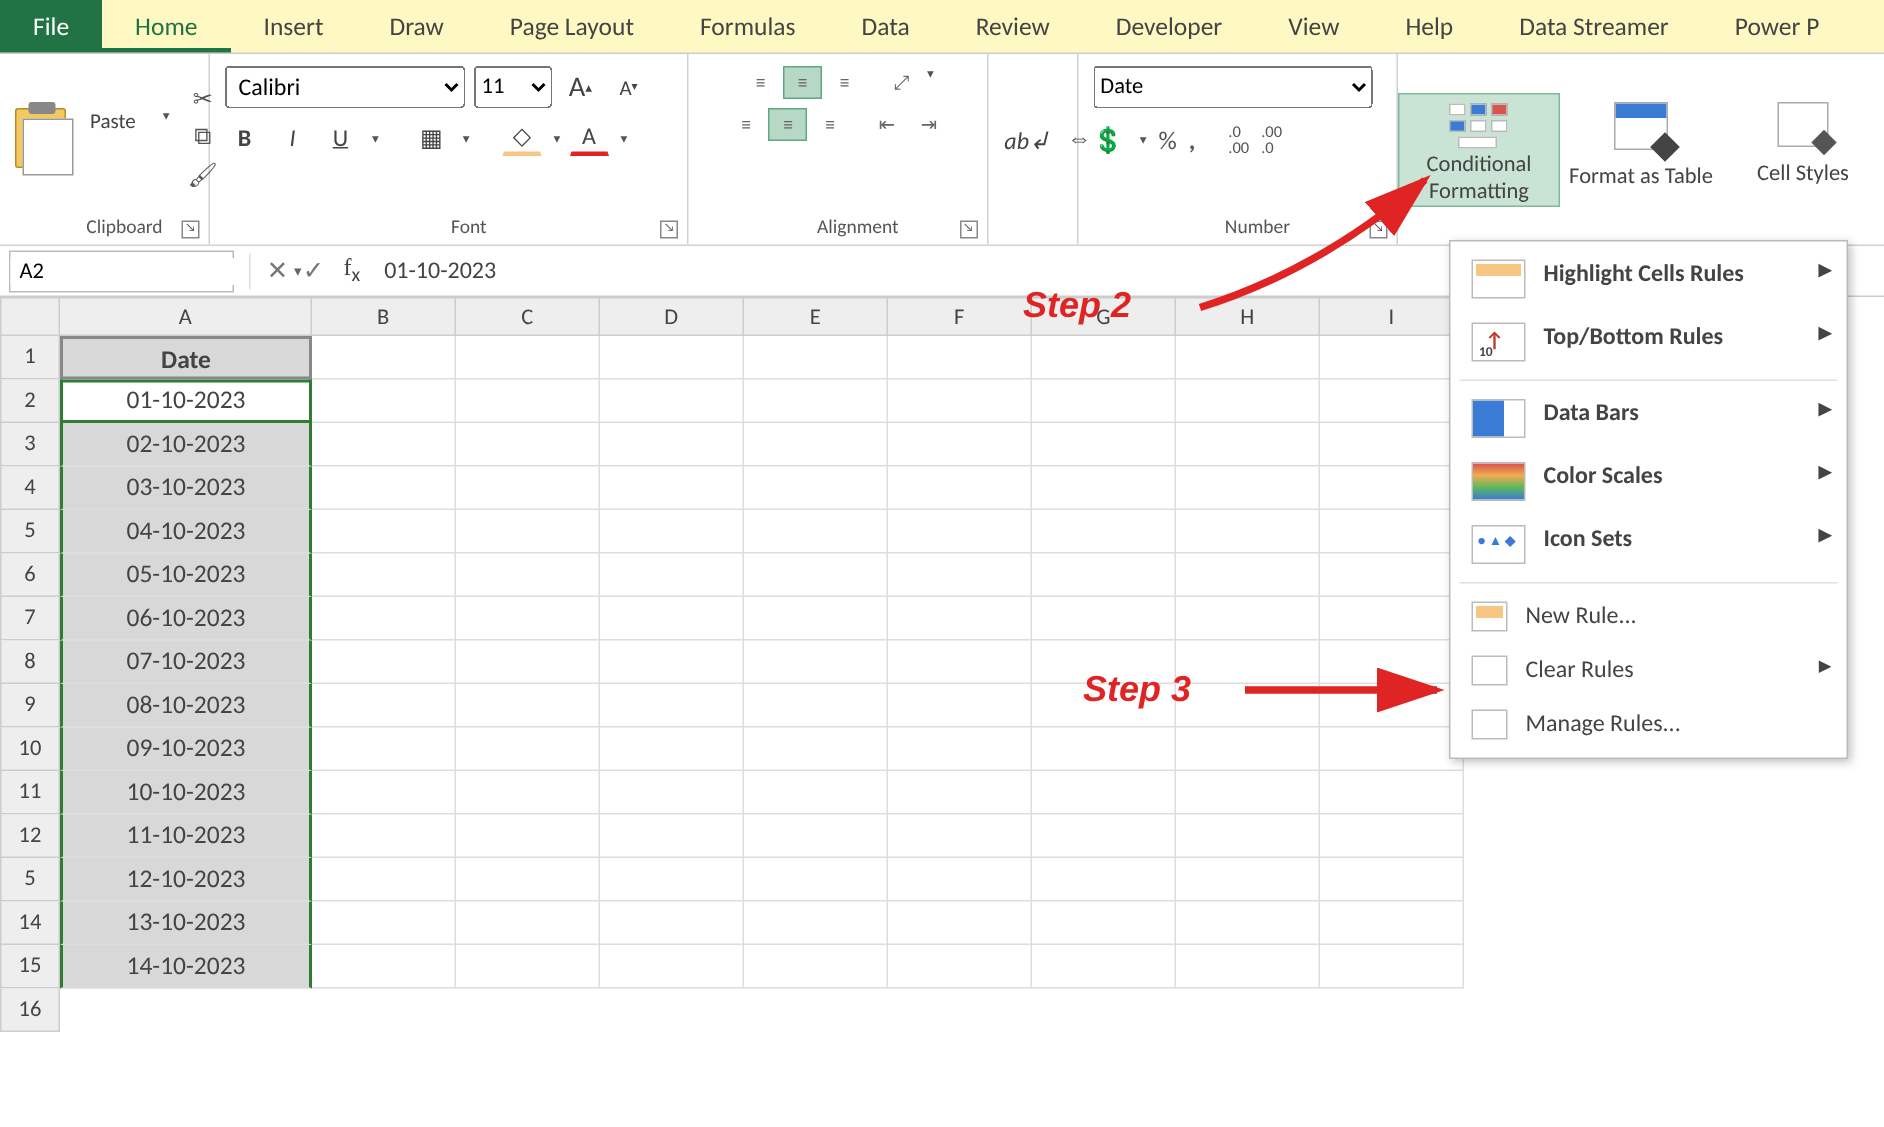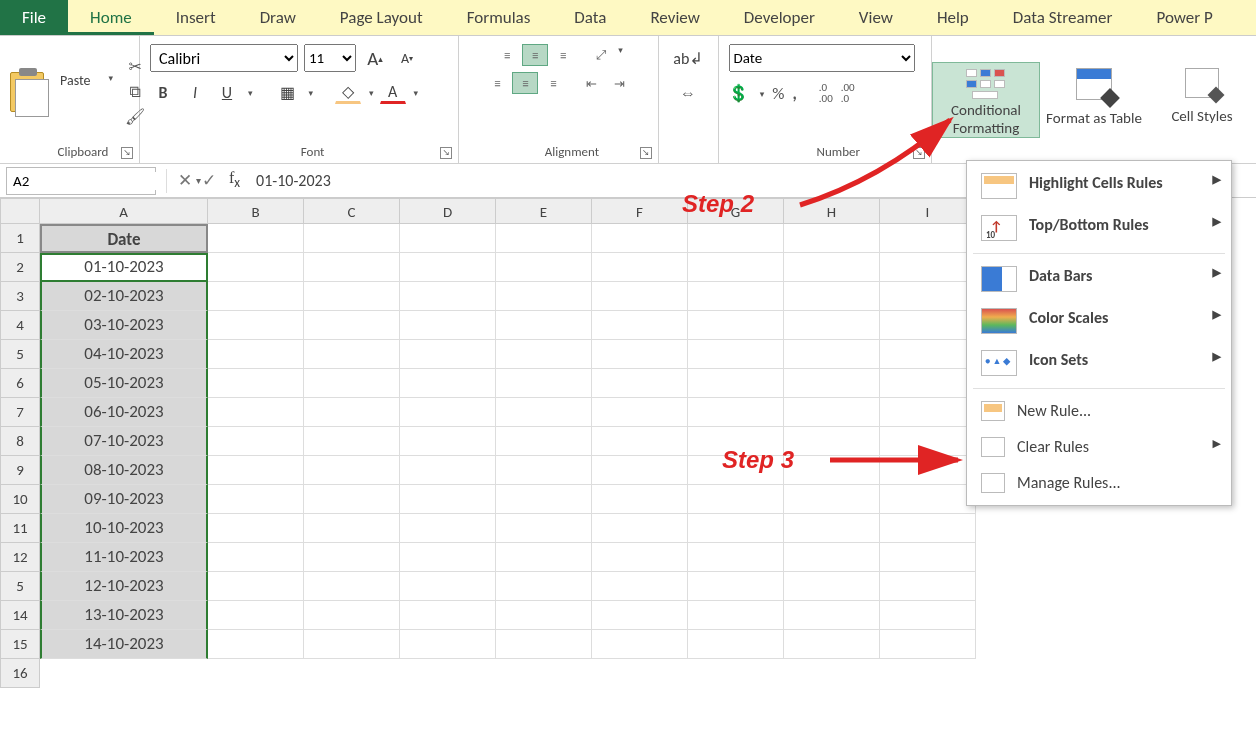--- a/index.html
+++ b/index.html
@@ -23,36 +23,36 @@
 .paste-big { display:flex; flex-direction:row; align-items:flex-start; gap:16px; padding-right:6px;}
 .clip-icon { width:34px; height:40px; background:#f3c963; border:1px solid #b68d24; border-radius:2px; position:relative;}
 .clip-icon::before { content:""; position:absolute; top:-5px; left:8px; width:18px; height:8px; background:#888; border-radius:2px;}
 .clip-icon::after { content:""; position:absolute; top:6px; left:4px; right:-6px; bottom:-6px; background:#fff; border:1px solid #999;}
 .side-icons { display:flex; flex-direction:column; gap:6px; align-items:center; font-size:16px; color:#555;}
 
 
 .font { width:320px; }
 .font-body { flex-direction:column; align-items:flex-start; gap:8px; padding-top:8px;}
 .font-row { display:flex; gap:6px; align-items:center;}
-select.fontname { width:148px; height:28px; font-size:16px; padding:0 4px;}
+select.fontname { width:160px; height:28px; font-size:16px; padding:0 4px;}
 select.fontsize { width:52px; height:28px; font-size:15px;}
 .sq { width:26px; height:24px; display:inline-flex; align-items:center; justify-content:center; border:1px solid transparent; cursor:pointer; font-size:16px;}
 .fontcolor-bar { border-bottom:3px solid #e02424; padding:0 4px;}
 .fillcolor-bar { border-bottom:3px solid #f7c681; padding:0 4px;}
 .caret { font-size:9px; padding-left:2px; color:#555;}
 
 
 .align { width:200px; }
 .align-body { flex-direction:column; gap:6px; padding-top:8px;}
 .align-row { display:flex; gap:2px;}
 .al-btn { width:26px; height:22px; display:inline-flex; align-items:center; justify-content:center; cursor:pointer; font-size:13px; color:#666;}
 .al-btn.active { background:#b7d8c5; border:1px solid #5fa883;}
 
 .wrap { width:60px; }
-.wrap-body { flex-direction:column; gap:10px; padding-top:10px;}
+.wrap-body { flex-direction:row; gap:10px; padding-top:10px;font-style:italic;}
 
 
 .number { width:214px; }
 .number-body { flex-direction:column; align-items:flex-start; gap:10px; padding-top:8px;}
 select.numfmt { width:186px; height:28px; font-size:15px;}
 .num-row { display:flex; gap:8px; align-items:center; font-size:17px; color:#555;}
 
 
 .styles { flex:1; border-right:none;}
 .styles-body { gap:0; padding:0;}

